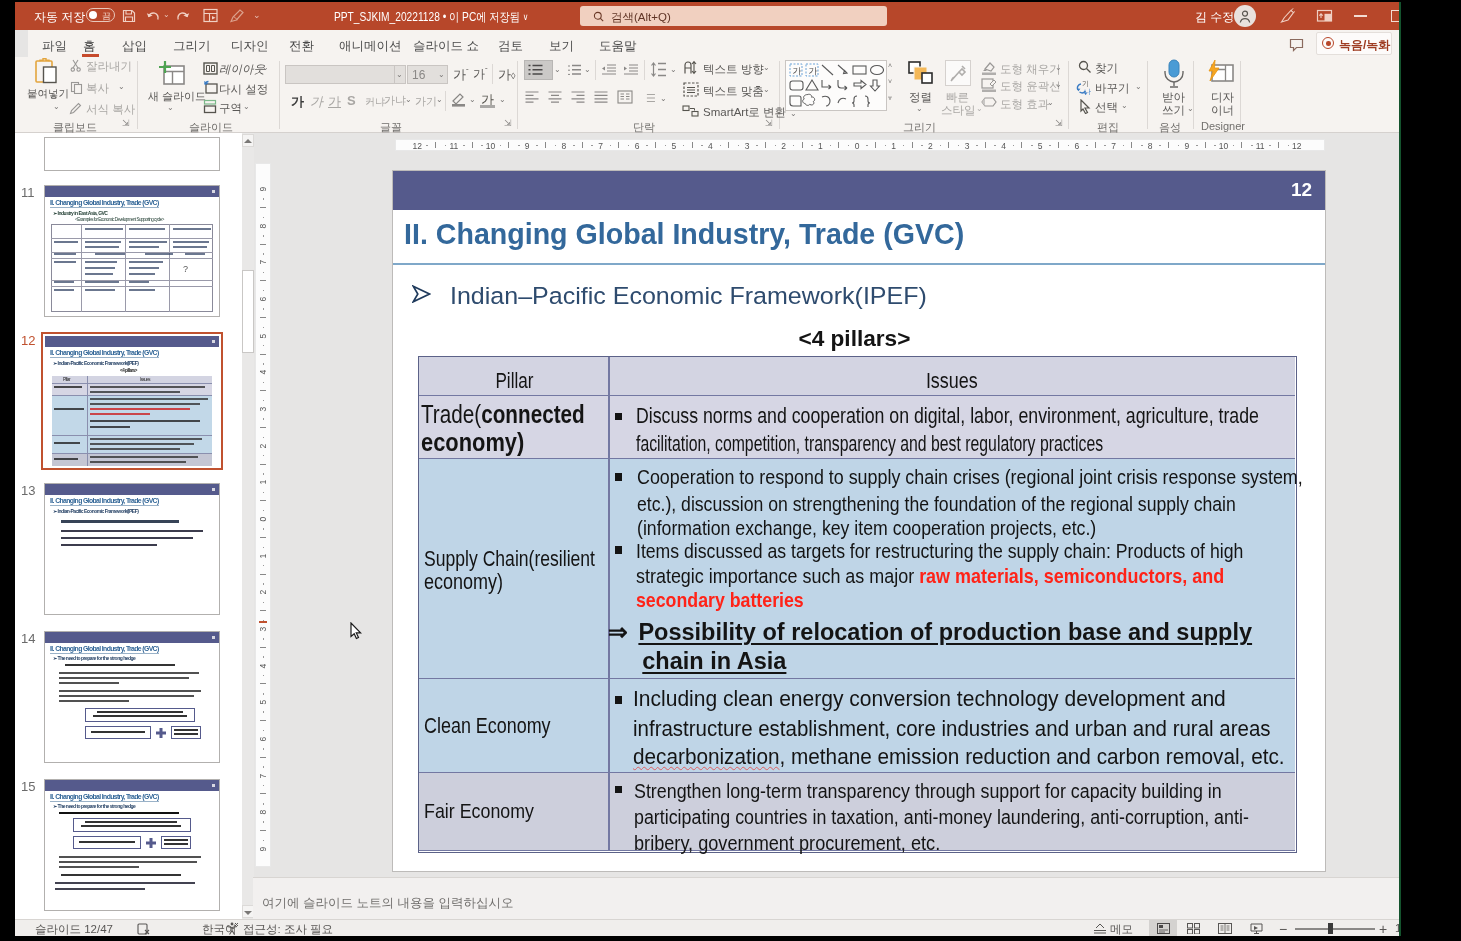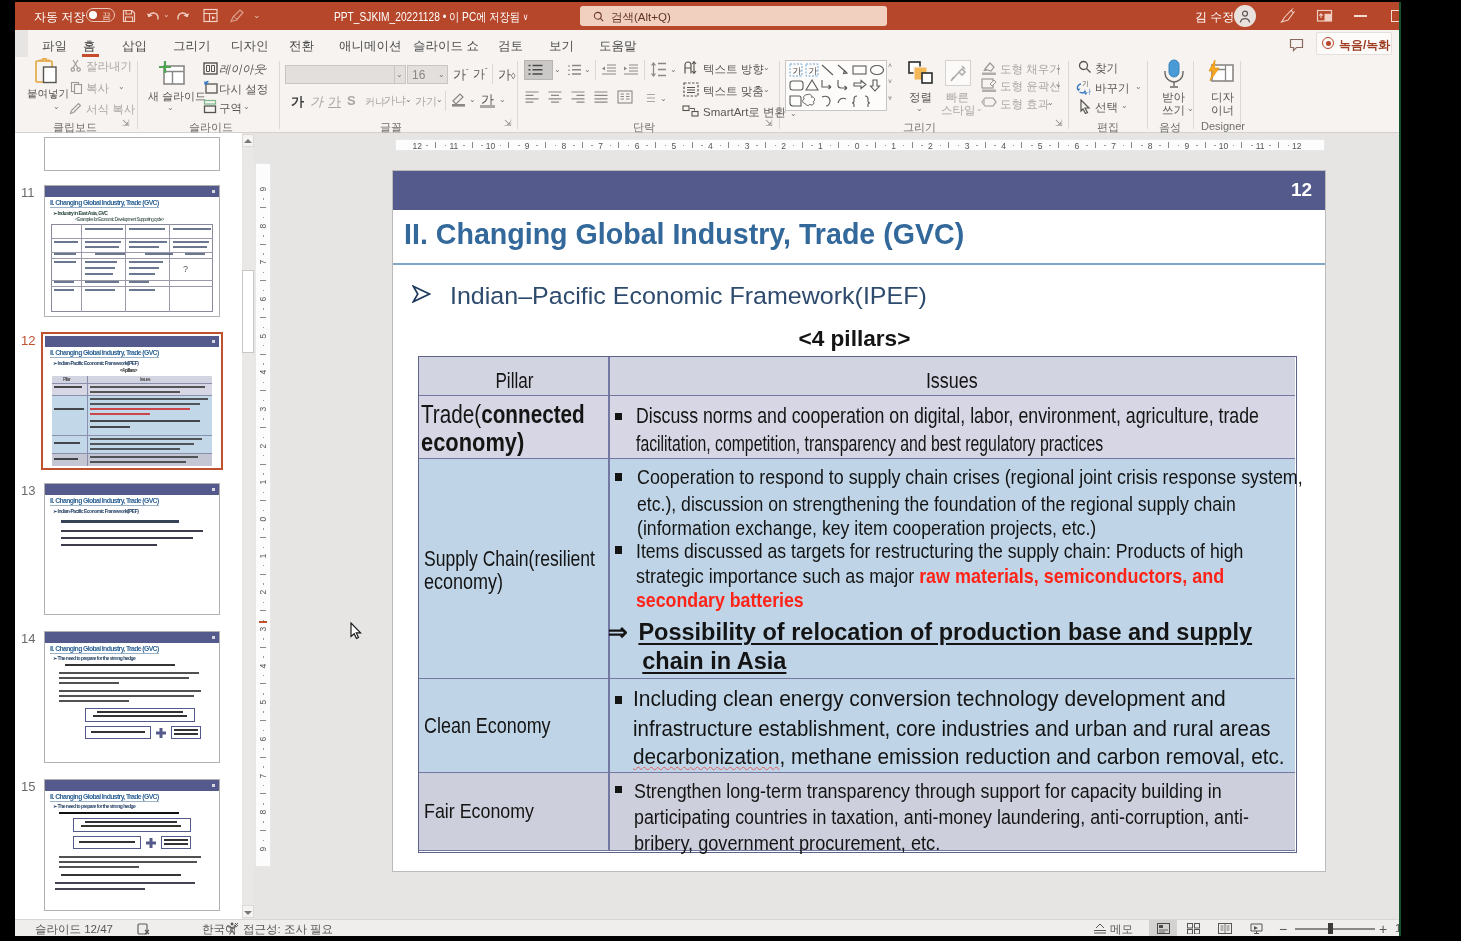--- a/index.html
+++ b/index.html
@@ -759,20 +759,23 @@
     <svg class="a" style="left:1427px;top:855px" width="9" height="10" viewBox="0 0 9 10">
       <path d="M0.5 5l4-4 4 4z M0.5 9l4-4 4 4z" fill="none" stroke="#7a7876" stroke-width="1"></path>
     </svg>
     <svg class="a" style="left:1427px;top:868px" width="9" height="10" viewBox="0 0 9 10">
       <path d="M0.5 1l4 4 4-4z M0.5 5l4 4 4-4z" fill="none" stroke="#7a7876" stroke-width="1"></path>
     </svg>
     <svg class="a" style="left:335px;top:620px" width="13" height="18" viewBox="0 0 13 18">
       <path d="M1 1v13.5l3.2-2.7 2.2 4.7 2.1-1-2.2-4.6h4.3z" fill="#fff" stroke="#1a1a1a" stroke-width="1.2"></path>
     </svg>
     <span class="a" style="left:244px;top:619px;width:8px;height:2px;background:#C0512F;"></span>
+    <div class="a" id="notes">
+      <span class="a" style="left:9px;top:17px;font-size:12.5px;color:#6f6d6b;">여기에 슬라이드 노트의 내용을 입력하십시오</span>
+    </div>
     <div class="a" id="statusbar">
       <span class="st" style="left:20px;top:2px;">슬라이드 12/47</span>
       <svg class="a" style="left:122px;top:3px" width="14" height="12" viewBox="0 0 14 12">
         <rect x="1" y="1" width="9" height="10" rx="1" fill="none" stroke="#585654" stroke-width="1.1"></rect>
         <path d="M8 7l4 4 M12 7l-4 4" stroke="#585654" stroke-width="1.1"></path>
       </svg>
       <span class="st" style="left:143px;top:2px;margin-left:44px;">한국어</span>
       <svg class="a" style="left:210px;top:2px" width="14" height="13" viewBox="0 0 14 13">
         <circle cx="7" cy="2" r="1.4" fill="#585654"></circle>
         <path d="M2 4.5l5 1 5-1 M7 5.5v3l-2.5 4 M7 8.5l2.5 4" fill="none" stroke="#585654" stroke-width="1.1"></path>

